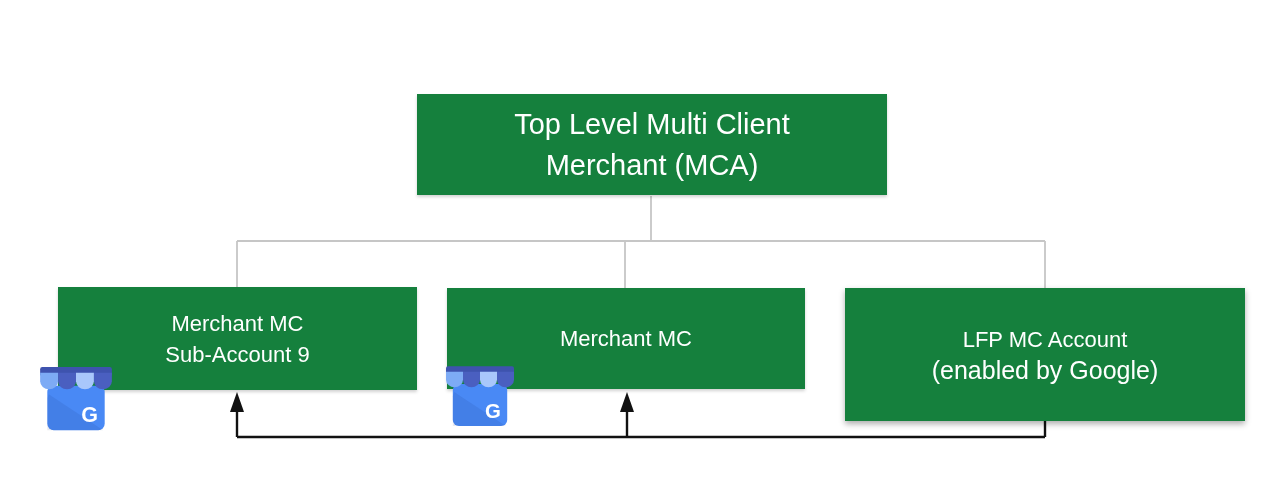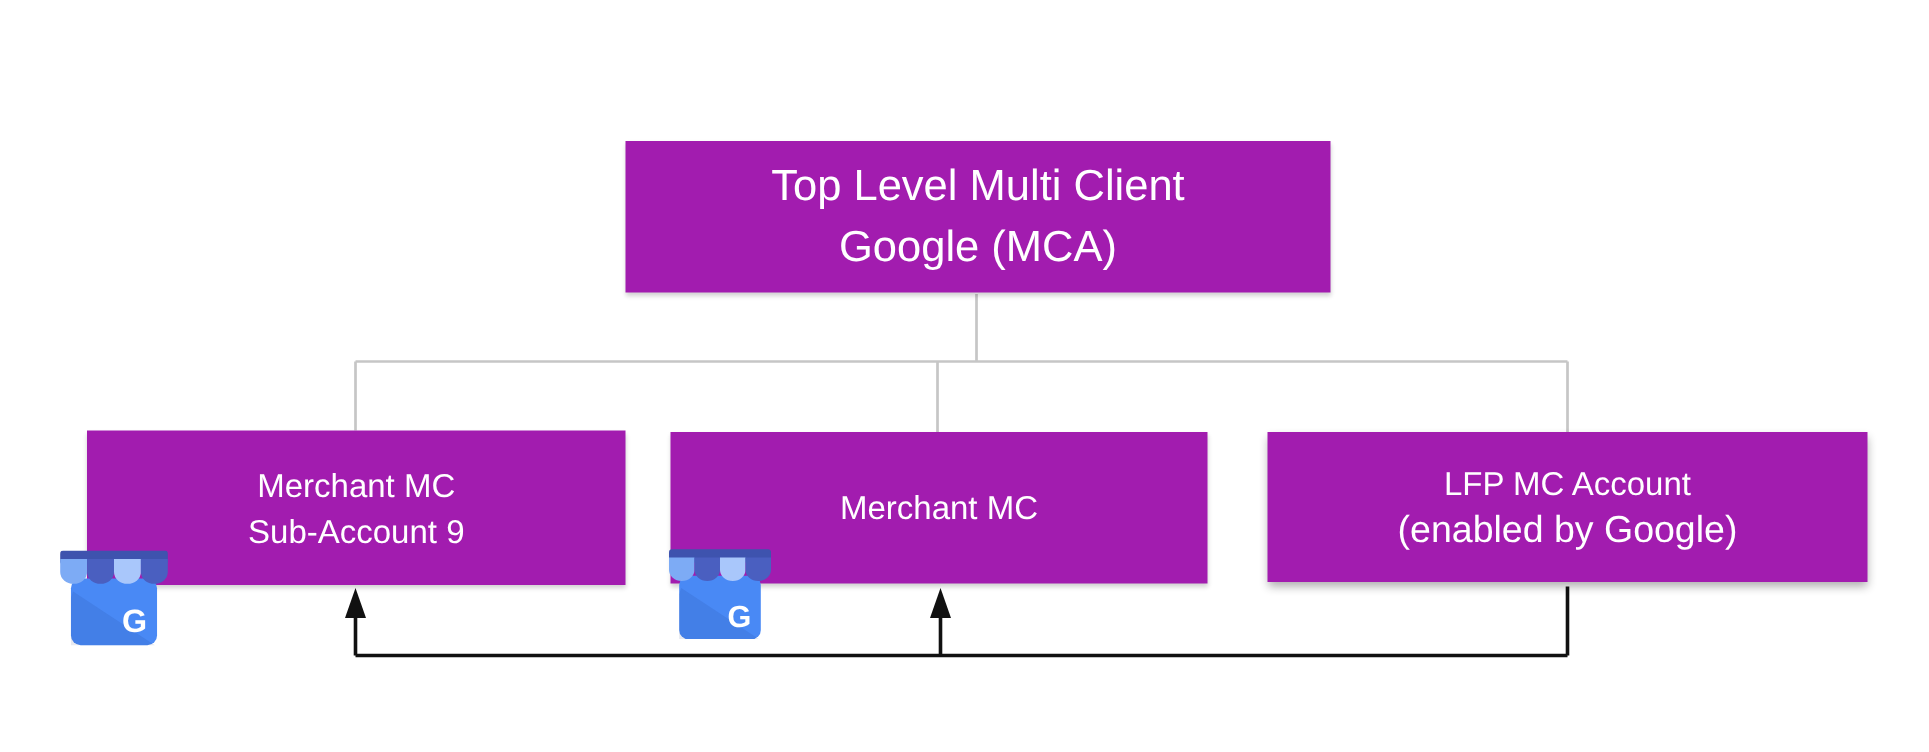--- a/index.html
+++ b/index.html
@@ -18,21 +18,21 @@
   .connectors {
     position: absolute;
     left: 0;
     top: 0;
     width: 1286px;
     height: 501px;
     pointer-events: none;
   }
   .node {
     position: absolute;
-    background: #a21caf;
+    background: #15803d;
     color: #ffffff;
     display: flex;
     flex-direction: column;
     align-items: center;
     justify-content: center;
     text-align: left;
     box-shadow: 0 2px 3px rgba(0,0,0,0.18);
   }
   .node .l1, .node .l2 { display: block; white-space: nowrap; }
   .node-root {
@@ -41,21 +41,21 @@
   }
   .node-sub1 {
     left: 58px; top: 287px; width: 359px; height: 103px;
     font-size: 22px; line-height: 31px;
   }
   .node-sub2 {
     left: 447px; top: 288px; width: 358px; height: 101px;
     font-size: 22px; line-height: 31px;
   }
   .node-lfp {
-    left: 845px; top: 288px; width: 400px; height: 100px;
+    left: 845px; top: 288px; width: 400px; height: 133px;
     font-size: 22px; line-height: 30px;
     box-shadow: 0 3px 6px rgba(0,0,0,0.32);
   }
   .node-lfp .l2 { font-size: 25px; }
   .gmb-icon {
     position: absolute;
     pointer-events: none;
   }
   .gmb-icon-1 { left: 40px; top: 367px; width: 72px; height: 66px; }
   .gmb-icon-2 { left: 446px; top: 366px; width: 68px; height: 63px; }
@@ -82,21 +82,21 @@
       <path d="M627 437 L627 410"></path>
     </g>
     <g fill="#111111" stroke="none">
       <polygon points="237,392 230,412 244,412"></polygon>
       <polygon points="627,392 620,412 634,412"></polygon>
     </g>
   </svg>
 
   <div class="node node-root">
     <span class="l1">Top Level Multi Client</span>
-    <span class="l2">Google (MCA)</span>
+    <span class="l2">Merchant (MCA)</span>
   </div>
 
   <div class="node node-sub1">
     <span class="l1">Merchant MC</span>
     <span class="l2">Sub-Account 9</span>
   </div>
 
   <div class="node node-sub2">
     <span class="l1">Merchant MC</span>
   </div>

